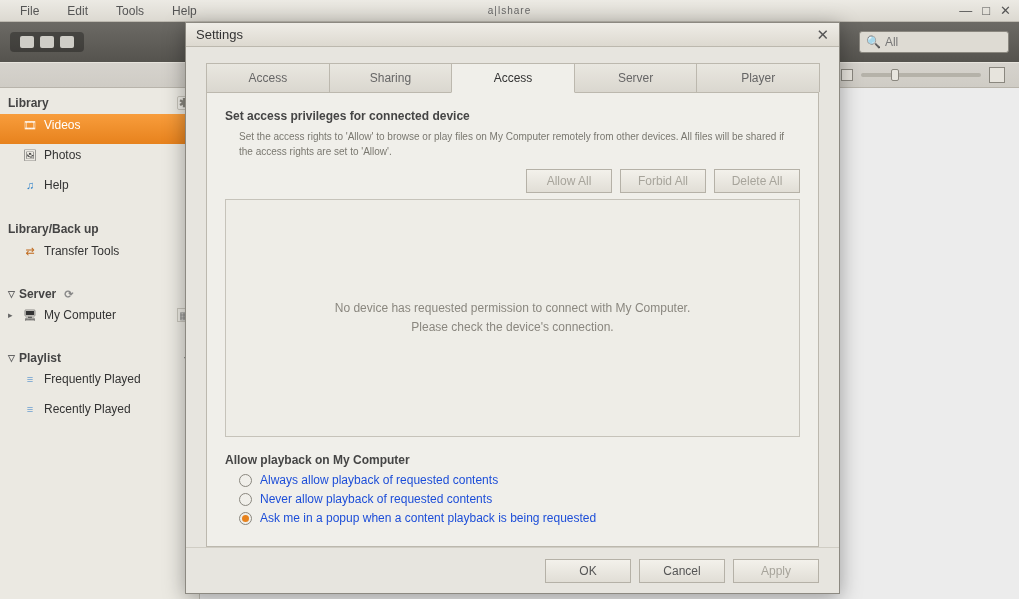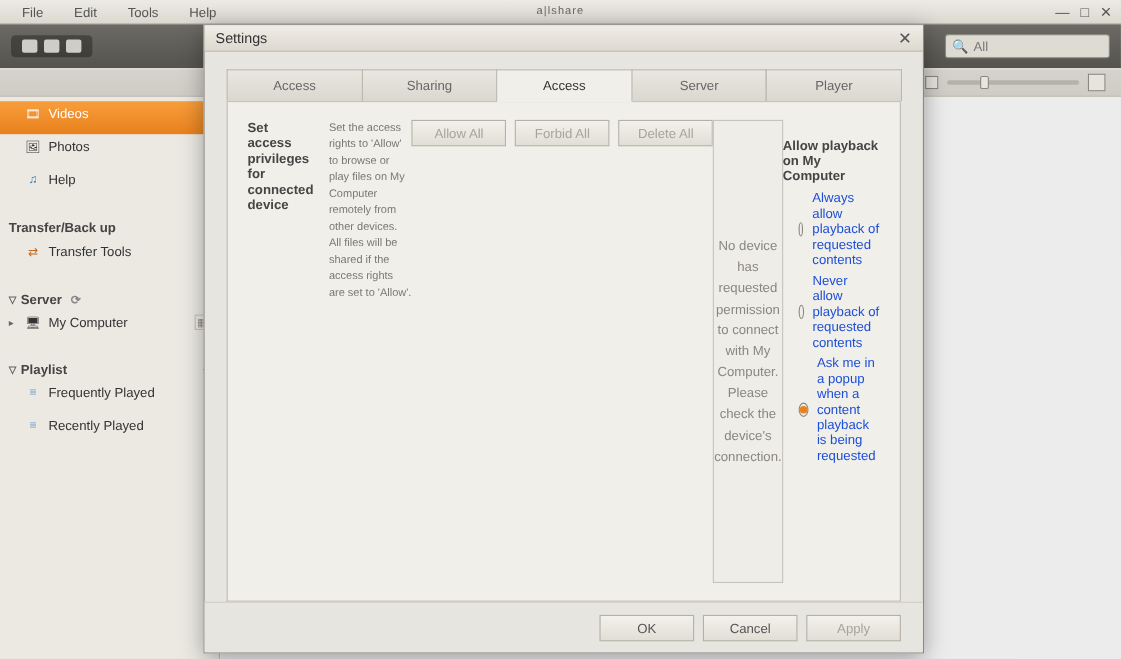--- a/index.html
+++ b/index.html
@@ -45,21 +45,21 @@
 
 
 .dialog { position: absolute; left: 185px; top: 22px; width: 655px; height: 572px; background: #e7e5df; border: 1px solid #8c8981; box-shadow: 0 4px 20px rgba(0,0,0,0.35); display: flex; flex-direction: column; }
 .dialog-title { height: 24px; background: linear-gradient(#efede7, #ddd9d0); border-bottom: 1px solid #bcb8ae; display: flex; align-items: center; justify-content: space-between; padding: 0 10px; font-size: 13px; }
 .dialog-title .close { cursor: default; font-size: 15px; color: #555; }
 
 .tabs { display: flex; border-bottom: 1px solid #bcb8ae; margin: 16px 20px 0 20px; }
 .tab { flex: 1; text-align: center; padding: 7px 0; background: linear-gradient(#e9e7e0, #dad7cf); border: 1px solid #bcb8ae; border-bottom: none; color: #666; margin-right: -1px; cursor: default; position: relative; }
 .tab.active { background: #f0efea; color: #333; font-weight: 500; z-index: 2; border-bottom: 1px solid #f0efea; margin-bottom: -1px; }
 
-.tabbody { flex: 1; margin: 0 20px 0 20px; background: #f0efea; border: 1px solid #bcb8ae; border-top: none; padding: 16px 18px; display: flex; flex-direction: row; }
+.tabbody { flex: 1; margin: 0 20px 0 20px; background: #f0efea; border: 1px solid #bcb8ae; border-top: none; padding: 16px 18px; display: flex; flex-direction: column; }
 .sect-title { font-weight: bold; color: #454545; margin-bottom: 6px; }
 .sect-desc { color: #7a7870; font-size: 10px; line-height: 1.5; margin-left: 14px; margin-bottom: 10px; }
 .btn-row { display: flex; justify-content: flex-end; gap: 8px; margin-bottom: 6px; }
 .btn { min-width: 86px; height: 24px; background: linear-gradient(#f3f1eb, #e1ded6); border: 1px solid #b5b1a7; color: #555; display: flex; align-items: center; justify-content: center; font-size: 12px; cursor: default; }
 .btn.disabled { color: #a7a49b; }
 
 .device-box { flex: 1; border: 1px solid #c6c3ba; background: #eeede7; display: flex; flex-direction: column; align-items: center; justify-content: center; color: #8a877f; text-align: center; line-height: 1.6; min-height: 180px; }
 .allow-sect { margin-top: 16px; }
 .radio-row { display: flex; align-items: center; gap: 8px; margin: 5px 0 5px 14px; color: #1d4ed8; }
 .radio { width: 13px; height: 13px; border: 1px solid #8a877f; border-radius: 50%; display: flex; align-items: center; justify-content: center; }
@@ -111,36 +111,40 @@
     <div class="thumb-icon"></div>
     <div class="slider-track">
       <div class="slider-knob"></div>
     </div>
     <div class="thumb-icon" style="width:16px;height:16px;"></div>
   </div>
 </div>
 
 <div class="main-row">
   <div class="sidebar">
+    <div class="section-head">
+      <span>Library</span>
+      <span class="gear">✱</span>
+    </div>
     <div class="tree-item selected">
       <span class="icon i-video"></span>
       <span>Videos</span>
     </div>
     <div class="tree-item">
       <span class="icon i-photo"></span>
       <span>Photos</span>
     </div>
     <div class="tree-item">
       <span class="icon i-music"></span>
       <span>Help</span>
     </div>
 
     <div class="spacer"></div>
     <div class="section-head">
-      <span>Transfer/Back up</span>
+      <span>Library/Back up</span>
     </div>
     <div class="tree-item">
       <span class="icon i-transfer"></span>
       <span>Transfer Tools</span>
     </div>
 
     <div class="spacer"></div>
     <div class="collapsible-head">
       <span class="tri">▽</span>
       <span>Server</span>

